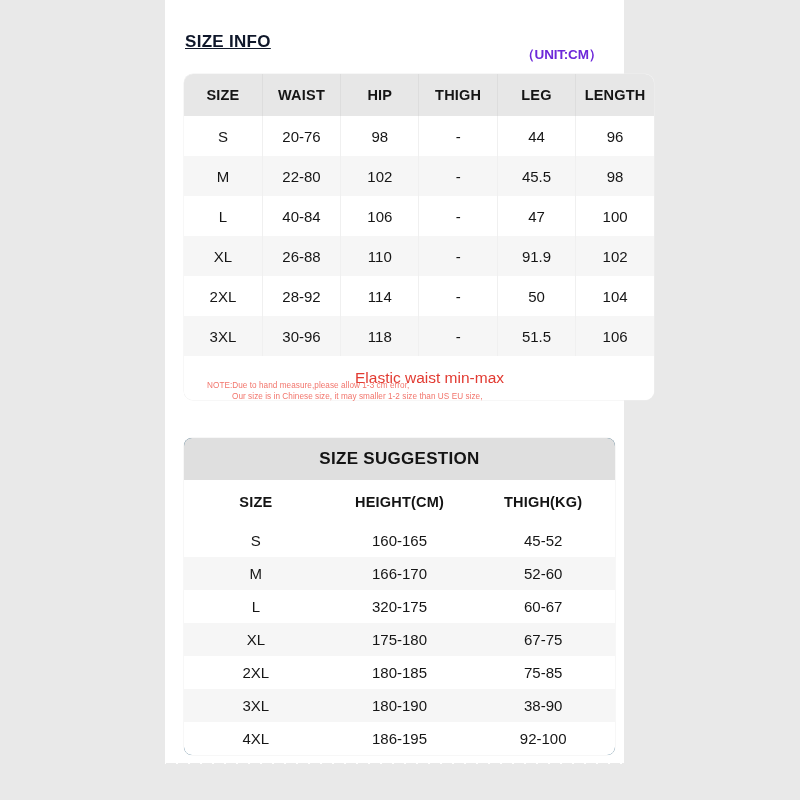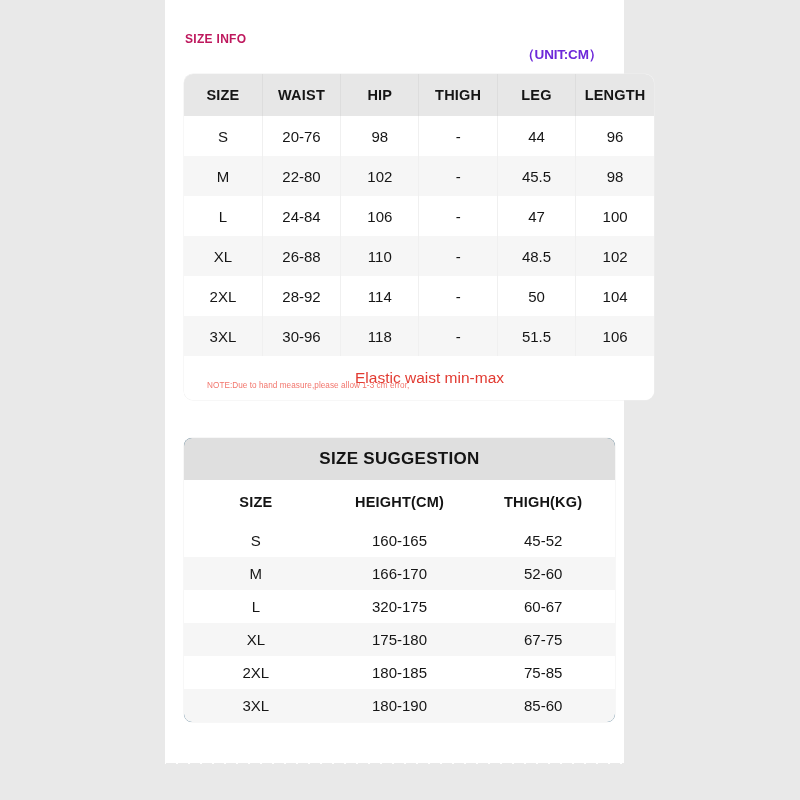--- a/index.html
+++ b/index.html
@@ -39,24 +39,25 @@
     background:
       linear-gradient(-45deg, transparent 50%, #ffffff 50%) 0 0 / 12px 14px repeat-x,
       linear-gradient(45deg,  transparent 50%, #ffffff 50%) 0 0 / 12px 14px repeat-x;
   }
 
   
   .size-info-title {
     position: absolute;
     left: 20px;
     top: 32px;
-    font-size: 12px;
+    font-size: 17px;
     font-weight: bold;
     letter-spacing: 0.3px;
-    color: #be185d;
+    color: #0f172a;
+    text-decoration: underline;
   }
   .unit-note {
     position: absolute;
     right: 22px;
     top: 46px;
     font-size: 13.5px;
     font-weight: bold;
     color: #6d28d9;
     letter-spacing: -0.2px;
   }
@@ -194,32 +195,32 @@
           <tr>
             <td>M</td>
             <td>22-80</td>
             <td>102</td>
             <td>-</td>
             <td>45.5</td>
             <td>98</td>
           </tr>
           <tr>
             <td>L</td>
-            <td>24-84</td>
+            <td>40-84</td>
             <td>106</td>
             <td>-</td>
             <td>47</td>
             <td>100</td>
           </tr>
           <tr>
             <td>XL</td>
             <td>26-88</td>
             <td>110</td>
             <td>-</td>
-            <td>48.5</td>
+            <td>91.9</td>
             <td>102</td>
           </tr>
           <tr>
             <td>2XL</td>
             <td>28-92</td>
             <td>114</td>
             <td>-</td>
             <td>50</td>
             <td>104</td>
           </tr>
@@ -233,20 +234,21 @@
           </tr>
           <tr class="elastic-row">
             <td colspan="6" style="color: rgb(226, 59, 50);">Elastic waist min-max</td>
           </tr>
         </tbody>
     </table>
   </div>
 
   <div id="note" style="color: rgb(242, 117, 108);">
       <div class="n-line">NOTE:Due to hand measure,please allow 1-3 cm error,</div>
+      <div class="n-line indent">Our size is in Chinese size, it may smaller 1-2 size than US EU size,</div>
     </div>
 
   <div id="size-sugg-card">
     <div id="sugg-title">SIZE SUGGESTION</div>
     <table class="tbl">
       <thead>
         <tr id="ss-head">
             <th>SIZE</th>
             <th>HEIGHT(CM)</th>
             <th>THIGH(KG)</th>
@@ -274,18 +276,23 @@
             <td>67-75</td>
           </tr>
           <tr>
             <td>2XL</td>
             <td>180-185</td>
             <td>75-85</td>
           </tr>
           <tr>
             <td>3XL</td>
             <td>180-190</td>
-            <td>85-60</td>
+            <td>38-90</td>
+          </tr>
+          <tr>
+            <td>4XL</td>
+            <td>186-195</td>
+            <td>92-100</td>
           </tr>
         </tbody>
     </table>
   </div>
 </div>
 
 </body></html>

